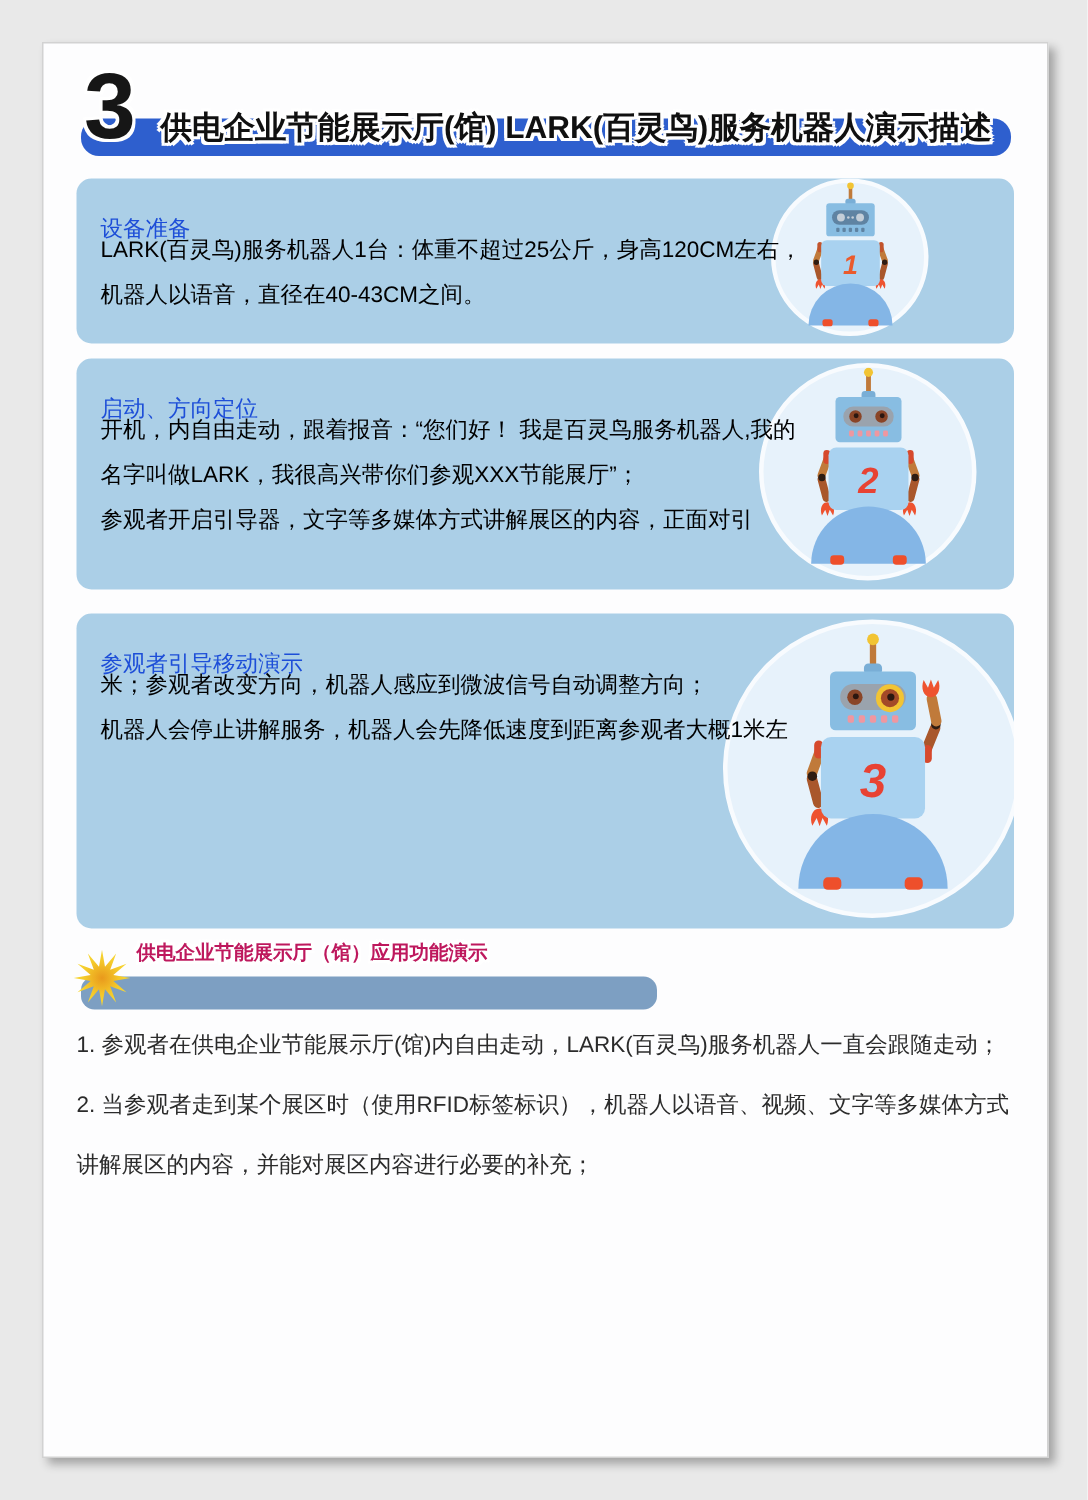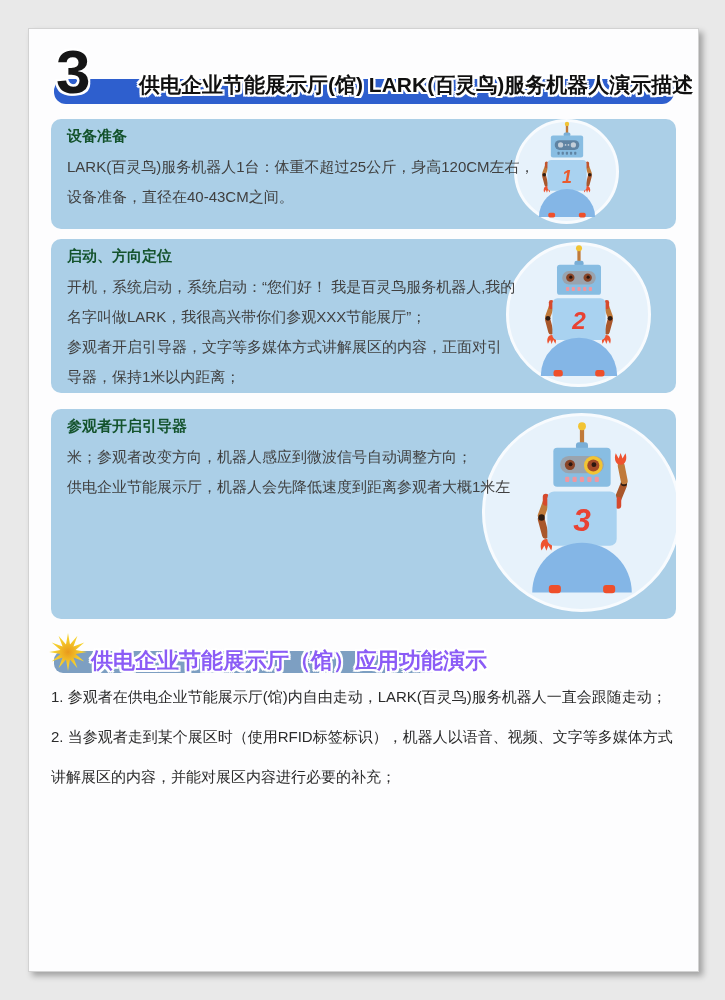--- a/index.html
+++ b/index.html
@@ -16,46 +16,46 @@
   .outline-white{
     text-shadow:-2px -2px 0 #fff,2px -2px 0 #fff,-2px 2px 0 #fff,2px 2px 0 #fff,
                 -2px 0 0 #fff,2px 0 0 #fff,0 -2px 0 #fff,0 2px 0 #fff;
   }
   
   .h-bar{position:absolute;left:25px;top:50px;width:620px;height:25px;
     background:#2e5fce;border-radius:12px;}
   .h-num{position:absolute;left:27px;top:12px;font-size:62px;font-weight:bold;
     line-height:1;color:#161616;z-index:3;}
   .h-title{position:absolute;left:78px;top:42px;font-size:21px;font-weight:bold;
-    color:#101010;white-space:nowrap;z-index:3;margin-left:32px;}
+    color:#101010;white-space:nowrap;z-index:3;}
   
   .card{position:absolute;left:22px;width:625px;background:#abcfe7;
     border-radius:10px;overflow:hidden;}
   .card1{top:90px;height:110px}
   .card2{top:210px;height:154px}
   .card3{top:380px;height:210px}
-  .card-heading{position:absolute;left:16px;top:8px;font-size:15px;
-    font-weight:bold;color:#14532d;z-index:2;}
+  .card-heading{position:absolute;left:16px;top:24px;font-size:15px;
+    font-weight:normal;color:#1d4ed8;z-index:2;}
   .card-lines{position:absolute;left:16px;top:33px;font-size:15px;
-    line-height:30px;color:#404040;white-space:nowrap;z-index:2;}
+    line-height:30px;color:#000000;white-space:nowrap;z-index:2;}
   .circle{position:absolute;border-radius:50%;background:#e7f2fb;
     border:3px solid #f8fbfe;box-sizing:border-box;z-index:1;
     display:flex;align-items:center;justify-content:center;}
   .c1{left:463px;top:0px;width:105px;height:105px}
   .c2{left:455px;top:3px;width:145px;height:145px}
   .c3{left:431px;top:4px;width:199px;height:199px}
   .r1{width:88px;height:102px}
   .r2{width:120px;height:139px}
   .r3{width:156px;height:181px}
   
   .demo-bar{position:absolute;left:25px;top:622px;width:384px;height:22px;
     background:#7d9fc2;border-radius:9px;z-index:1;}
   .demo-star{position:absolute;left:19px;top:603px;width:40px;height:40px;z-index:2;}
-  .demo-title{position:absolute;left:62px;top:617px;font-size:22px;font-weight:bold;
-    color:#8b5cf6;white-space:nowrap;z-index:3;}
+  .demo-title{position:absolute;left:62px;top:597px;font-size:13px;font-weight:bold;
+    color:#be185d;white-space:nowrap;z-index:3;}
   .demo-paragraphs{position:absolute;left:22px;top:648px;width:633px;
     font-size:15px;line-height:40px;color:#2b2b2b;}
 </style>
 </head>
 <body>
 
 <div class="paper">
 
   <div class="h-bar"></div>
   <div class="h-num outline-white">3</div>
@@ -93,21 +93,21 @@
         <rect x="27" y="46" width="46" height="36" rx="4.5" fill="#a9d2f0"></rect>
         <text x="50" y="72.5" text-anchor="middle" font-size="21" font-style="italic" font-weight="bold" fill="#ea5b2d">1</text>
         <path d="M17,113 A33,33 0 0 1 83,113 Z" fill="#84b6e6"></path>
         <rect x="28" y="108" width="8" height="5.5" rx="2" fill="#ee4f2b"></rect>
         <rect x="64" y="108" width="8" height="5.5" rx="2" fill="#ee4f2b"></rect>
       </svg>
     </div>
     <div class="card-heading">设备准备</div>
     <div class="card-lines">
         <div class="card-line">LARK(百灵鸟)服务机器人1台：体重不超过25公斤，身高120CM左右，</div>
-        <div class="card-line">设备准备，直径在40-43CM之间。</div>
+        <div class="card-line">机器人以语音，直径在40-43CM之间。</div>
       </div>
   </div>
 
   <div class="card card2">
     <div class="circle c2">
       <svg class="r2" viewBox="0 0 100 120">
         <rect x="48.6" y="2" width="2.8" height="14" fill="#c07a3a"></rect>
         <circle cx="50" cy="2.8" r="2.6" fill="#f2c433"></circle>
         <rect x="46" y="13.5" width="8" height="5" rx="2" fill="#79aed6"></rect>
         <rect x="31" y="17" width="38" height="26" rx="2.5" fill="#88bde2"></rect>
@@ -135,24 +135,23 @@
         <rect x="72" y="47.5" width="4" height="8" rx="2" fill="#d6492c"></rect>
         <rect x="27" y="46" width="46" height="36" rx="4.5" fill="#a9d2f0"></rect>
         <text x="50" y="72.5" text-anchor="middle" font-size="21" font-style="italic" font-weight="bold" fill="#e84233">2</text>
         <path d="M17,113 A33,33 0 0 1 83,113 Z" fill="#84b6e6"></path>
         <rect x="28" y="108" width="8" height="5.5" rx="2" fill="#ee4f2b"></rect>
         <rect x="64" y="108" width="8" height="5.5" rx="2" fill="#ee4f2b"></rect>
       </svg>
     </div>
     <div class="card-heading">启动、方向定位</div>
     <div class="card-lines">
-        <div class="card-line">开机，系统启动，系统启动：“您们好！ 我是百灵鸟服务机器人,我的</div>
+        <div class="card-line">开机，内自由走动，跟着报音：“您们好！ 我是百灵鸟服务机器人,我的</div>
         <div class="card-line">名字叫做LARK，我很高兴带你们参观XXX节能展厅”；</div>
         <div class="card-line">参观者开启引导器，文字等多媒体方式讲解展区的内容，正面对引</div>
-        <div class="card-line">导器，保持1米以内距离；</div>
       </div>
   </div>
 
   <div class="card card3">
     <div class="circle c3">
       <svg class="r3" viewBox="0 0 100 120">
         <rect x="48.6" y="2" width="2.8" height="14" fill="#c07a3a"></rect>
         <circle cx="50" cy="2.8" r="2.6" fill="#f2c433"></circle>
         <rect x="46" y="13.5" width="8" height="5" rx="2" fill="#79aed6"></rect>
         <rect x="31" y="17" width="38" height="26" rx="2.5" fill="#88bde2"></rect>
@@ -179,24 +178,24 @@
         <path transform="translate(75.6,26)" fill="#ee5330" d="M0,2.4 C-3.4,2.4 -4.6,-1.8 -3.2,-5.2 L-1.3,-1.8 L0,-5.4 L1.3,-1.8 L3.2,-5.2 C4.6,-1.8 3.4,2.4 0,2.4 Z"></path>
         <rect x="24" y="47.5" width="4" height="8" rx="2" fill="#d6492c"></rect>
         <rect x="72" y="49.5" width="4" height="8" rx="2" fill="#d6492c"></rect>
         <rect x="27" y="46" width="46" height="36" rx="4.5" fill="#a9d2f0"></rect>
         <text x="50" y="72.5" text-anchor="middle" font-size="21" font-style="italic" font-weight="bold" fill="#e84233">3</text>
         <path d="M17,113 A33,33 0 0 1 83,113 Z" fill="#84b6e6"></path>
         <rect x="28" y="108" width="8" height="5.5" rx="2" fill="#ee4f2b"></rect>
         <rect x="64" y="108" width="8" height="5.5" rx="2" fill="#ee4f2b"></rect>
       </svg>
     </div>
-    <div class="card-heading">参观者开启引导器</div>
+    <div class="card-heading">参观者引导移动演示</div>
     <div class="card-lines">
         <div class="card-line">米；参观者改变方向，机器人感应到微波信号自动调整方向；</div>
-        <div class="card-line">供电企业节能展示厅，机器人会先降低速度到距离参观者大概1米左</div>
+        <div class="card-line">机器人会停止讲解服务，机器人会先降低速度到距离参观者大概1米左</div>
       </div>
   </div>
 
   <div class="demo-bar"></div>
   <svg class="demo-star" viewBox="0 0 36 36">
     <defs>
       <radialGradient id="starg" cx="50%" cy="50%" r="60%">
         <stop offset="0%" stop-color="#e9991c"></stop>
         <stop offset="50%" stop-color="#f4c82a"></stop>
         <stop offset="100%" stop-color="#f9e23a"></stop>

